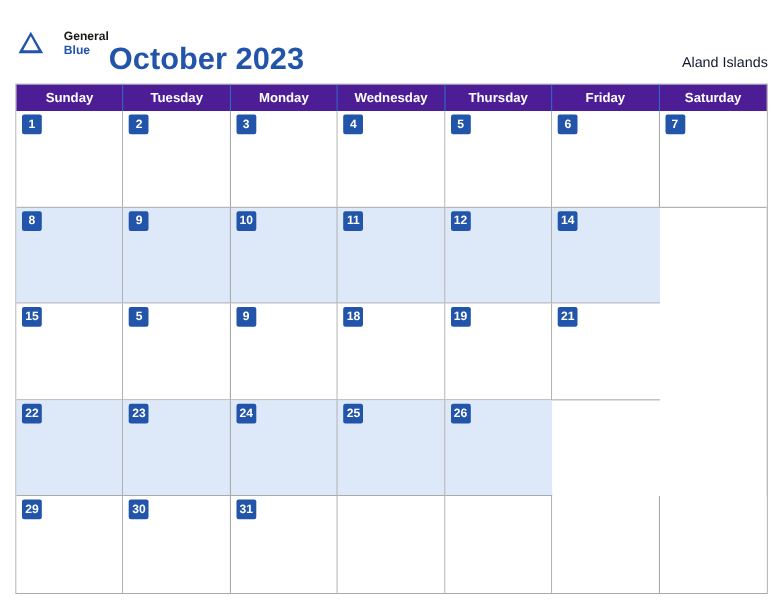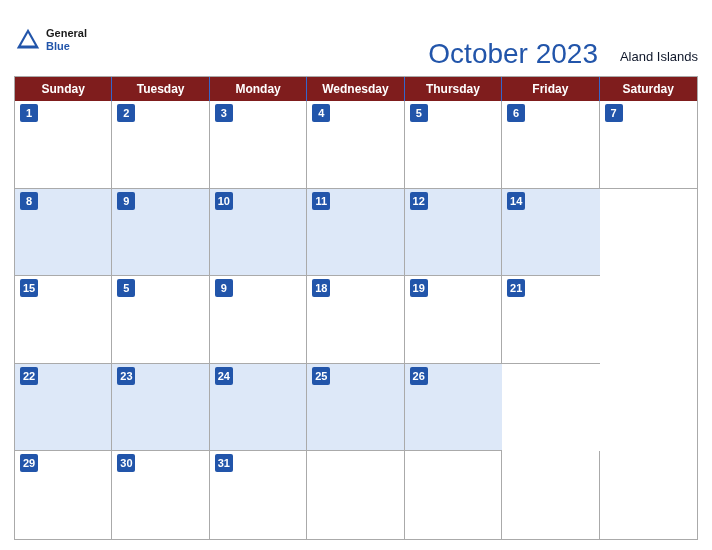--- a/index.html
+++ b/index.html
@@ -16,21 +16,21 @@
     .header {
       display: flex;
       align-items: center;
       justify-content: space-between;
       margin-bottom: 6px;
     }
 
     .logo {
       display: flex;
       align-items: center;
-      gap: 4px;
+      gap: 16px;
     }
 
     .logo-text {
       display: flex;
       flex-direction: column;
       font-size: 10px;
       line-height: 1.2;
     }
 
     .logo-general {
@@ -45,23 +45,23 @@
       font-size: 11px;
     }
 
     .logo-icon {
       width: 28px;
       height: 28px;
     }
 
     .calendar-title {
       font-size: 28px;
-      font-weight: normal;
+      font-weight: bold;
       color: #2255aa;
-      text-align: right;
+      text-align: left;
       flex: 1;
       margin-top: 28px;
     }
 
     .region {
       font-size: 13px;
       color: #0f172a;
       text-align: right;
       min-width: 100px;
       margin-top: 33px;
@@ -70,21 +70,21 @@
     .calendar {
       flex: 1;
       display: flex;
       flex-direction: column;
       border: 1px solid #aaa;
     }
 
     .day-headers {
       display: grid;
       grid-template-columns: repeat(7, 1fr);
-      background: #7f1d1d;
+      background: #4c1d95;
     }
 
     .day-header {
       color: #fff;
       font-weight: bold;
       font-size: 12px;
       text-align: center;
       padding: 5px 2px;
       border-right: 1px solid #3366cc;
     }

